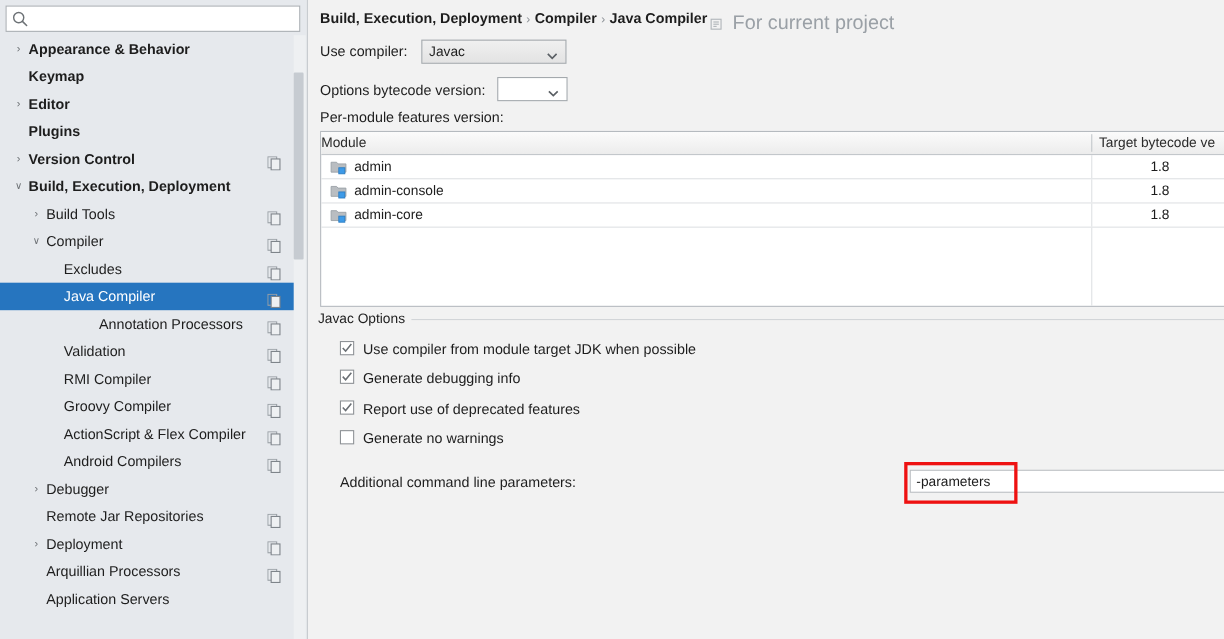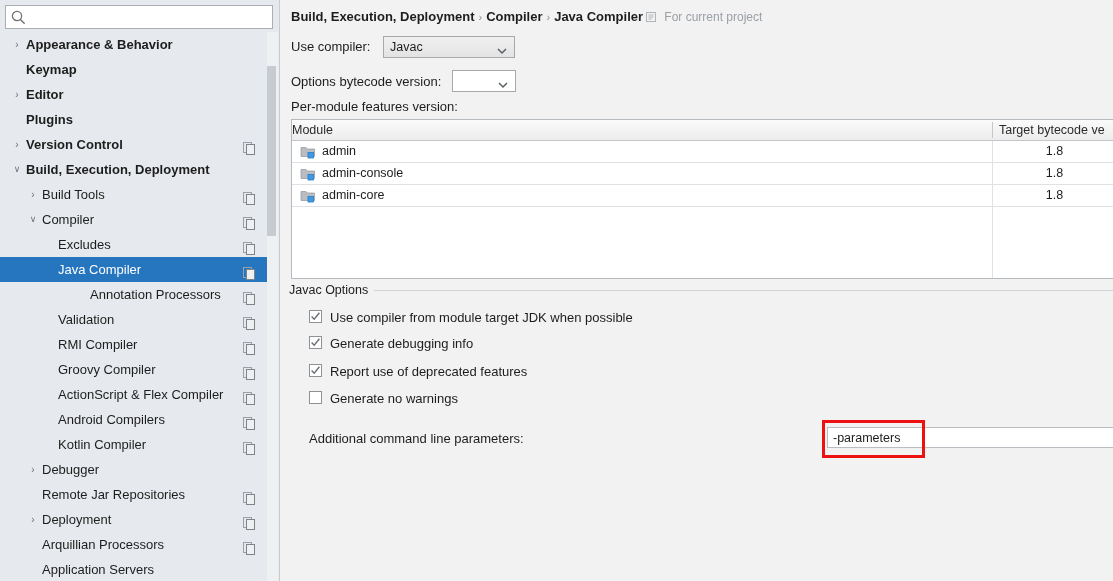--- a/index.html
+++ b/index.html
@@ -99,21 +99,21 @@
     position: absolute; left: 10px; top: 9px;
     white-space: nowrap;
     font-size: 13px;
   }
   #breadcrumb .bc { font-weight: bold; color: #1d1d1d; }
   #breadcrumb .sep { color: #8a8f94; margin: 0 4px; font-size: 11px; }
   #proj-scope {
     position: absolute; left: 364px; top: 10px;
     white-space: nowrap;
     color: #9aa0a6;
-    font-size: 12px;
+    font-size: 18px;
   }
   #proj-scope .pico { display: inline-block; vertical-align: -2px; margin-right: 4px; }
 
   .lbl { position: absolute; white-space: nowrap; font-size: 13px; color: #1d1d1d; }
 
   #use-compiler-label { left: 10px; top: 39px; }
   #compiler-combo {
     position: absolute; left: 102px; top: 36px;
     width: 132px; height: 22px;
     background: linear-gradient(#f0f0f0, #e3e3e3);
@@ -364,27 +364,20 @@
         </div>
         <div class="tree-row">
           <span class="tr-label" style="left: 58px;">ActionScript &amp; Flex Compiler</span>
           <span class="tr-copy"><svg width="13" height="13" viewBox="0 0 13 13">
               <rect x="0.5" y="0.5" width="8" height="10" fill="none" stroke="#9aa0a6" stroke-width="1"></rect>
               <rect x="3.5" y="2.5" width="8" height="10" fill="#eef0f2" stroke="#7e848a" stroke-width="1"></rect>
             </svg></span>
         </div>
         <div class="tree-row">
           <span class="tr-label" style="left: 58px;">Android Compilers</span>
-          <span class="tr-copy"><svg width="13" height="13" viewBox="0 0 13 13">
-              <rect x="0.5" y="0.5" width="8" height="10" fill="none" stroke="#9aa0a6" stroke-width="1"></rect>
-              <rect x="3.5" y="2.5" width="8" height="10" fill="#eef0f2" stroke="#7e848a" stroke-width="1"></rect>
-            </svg></span>
-        </div>
-        <div class="tree-row">
-          <span class="tr-label" style="left: 58px;">Kotlin Compiler</span>
           <span class="tr-copy"><svg width="13" height="13" viewBox="0 0 13 13">
               <rect x="0.5" y="0.5" width="8" height="10" fill="none" stroke="#9aa0a6" stroke-width="1"></rect>
               <rect x="3.5" y="2.5" width="8" height="10" fill="#eef0f2" stroke="#7e848a" stroke-width="1"></rect>
             </svg></span>
         </div>
         <div class="tree-row">
           <span class="tr-arrow" style="left: 26px;">›</span>
           <span class="tr-label" style="left: 42px;">Debugger</span>
         </div>
         <div class="tree-row">

